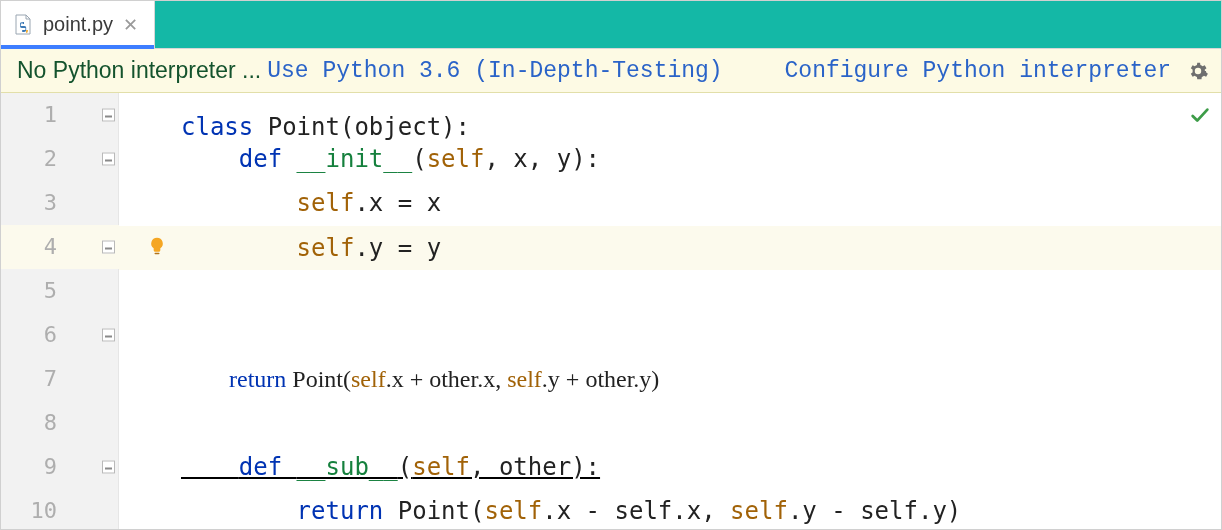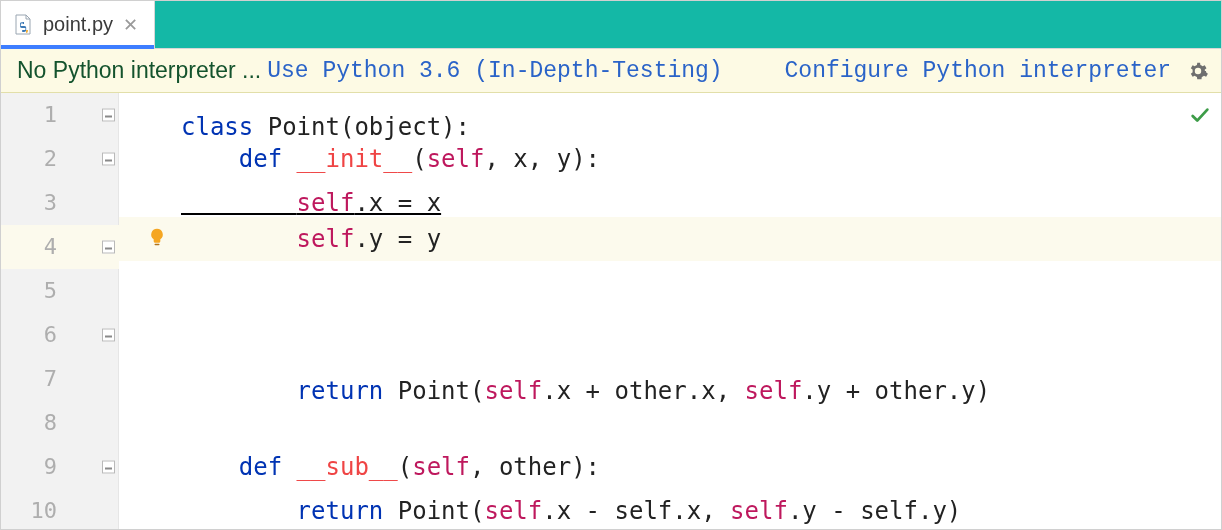--- a/index.html
+++ b/index.html
@@ -142,22 +142,22 @@
     left: 0; right: 0;
     height: 44px;
     white-space: pre;
     padding-left: 8px;
   }
   .hl { background: #fcfaed; }
 
   
   .kw { color: #0033b3; }            
   .id { color: #222; }               
-  .fn { color: #ef4444; }              
-  .slf { color: #be185d; }           
+  .fn { color: #15803d; }              
+  .slf { color: #a16207; }           
 
   
   .checkmark {
     position: absolute;
     right: 10px;
     top: 4px;
   }
 </style>
 </head>
 <body>
@@ -231,26 +231,26 @@
         </div>
       </div>
     <div class="code-region" id="code">
       <span class="checkmark">
         <svg width="22" height="22" viewBox="0 0 24 24">
             <path fill="none" stroke="#3d9c48" stroke-width="3" stroke-linecap="round" stroke-linejoin="round" d="M4 12 l5 5 L20 5"></path>
           </svg>
       </span>
     <div class="code-line" style="top: 12px;"><span style="padding-left: 54px;"><span class="kw">class </span><span class="id">Point(</span><span class="id">object</span><span class="id">):</span></span></div>
         <div class="code-line" style="top: 44px;"><span style="padding-left: 54px;"><span>    </span><span class="kw">def </span><span class="fn">__init__</span><span class="id">(</span><span class="slf">self</span><span class="id">, x, y):</span></span></div>
-        <div class="code-line" style="top: 88px;"><span style="padding-left: 54px; text-decoration: underline;"><span>        </span><span class="slf">self</span><span class="id">.x = x</span></span></div>
-        <div class="code-line hl" style="top: 124px;"><span style="position: absolute; left: 28px; top: 50%; transform: translateY(-50%);"><svg width="20" height="20" viewBox="0 0 24 24">
+        <div class="code-line" style="top: 88px;"><span style="padding-left: 54px;"><span>        </span><span class="slf">self</span><span class="id">.x = x</span></span></div>
+        <div class="code-line hl" style="top: 133px;"><span style="position: absolute; left: 28px; top: 50%; transform: translateY(-50%);"><svg width="20" height="20" viewBox="0 0 24 24">
               <path fill="#f5a623" d="M12 2a7 7 0 0 0-4 12.7V17a2 2 0 0 0 2 2h4a2 2 0 0 0 2-2v-2.3A7 7 0 0 0 12 2z"></path>
               <rect x="9" y="20" width="6" height="2" rx="1" fill="#b3741a"></rect>
             </svg></span><span style="padding-left: 54px;"><span>        </span><span class="slf">self</span><span class="id">.y = y</span></span></div>
         <div class="code-line" style="top: 176px;"><span style="padding-left: 54px;"></span></div>
-        <div class="code-line" style="top: 276px;"><span style="padding-left: 54px;"><span>        </span><span class="kw">return </span><span class="id">Point(</span><span class="slf">self</span><span class="id">.x + other.x, </span><span class="slf">self</span><span class="id">.y + other.y)</span></span></div>
+        <div class="code-line" style="top: 264px; font-family: Liberation Serif, serif;"><span style="padding-left: 54px;"><span>        </span><span class="kw">return </span><span class="id">Point(</span><span class="slf">self</span><span class="id">.x + other.x, </span><span class="slf">self</span><span class="id">.y + other.y)</span></span></div>
         <div class="code-line" style="top: 308px;"><span style="padding-left: 54px;"></span></div>
-        <div class="code-line" style="top: 352px;"><span style="padding-left: 54px;"><span>    </span><span class="kw">def </span><span class="fn">__sub__</span><span class="id">(</span><span class="slf">self</span><span class="id">, other):</span></span></div>
+        <div class="code-line" style="top: 352px; text-decoration: underline;"><span style="padding-left: 54px;"><span>    </span><span class="kw">def </span><span class="fn">__sub__</span><span class="id">(</span><span class="slf">self</span><span class="id">, other):</span></span></div>
         <div class="code-line" style="top: 396px;"><span style="padding-left: 54px;"><span>        </span><span class="kw">return </span><span class="id">Point(</span><span class="slf">self</span><span class="id">.x - self.x, </span><span class="slf">self</span><span class="id">.y - self.y)</span></span></div>
       </div>
   </div>
 
 </div>
 
 </body></html>

